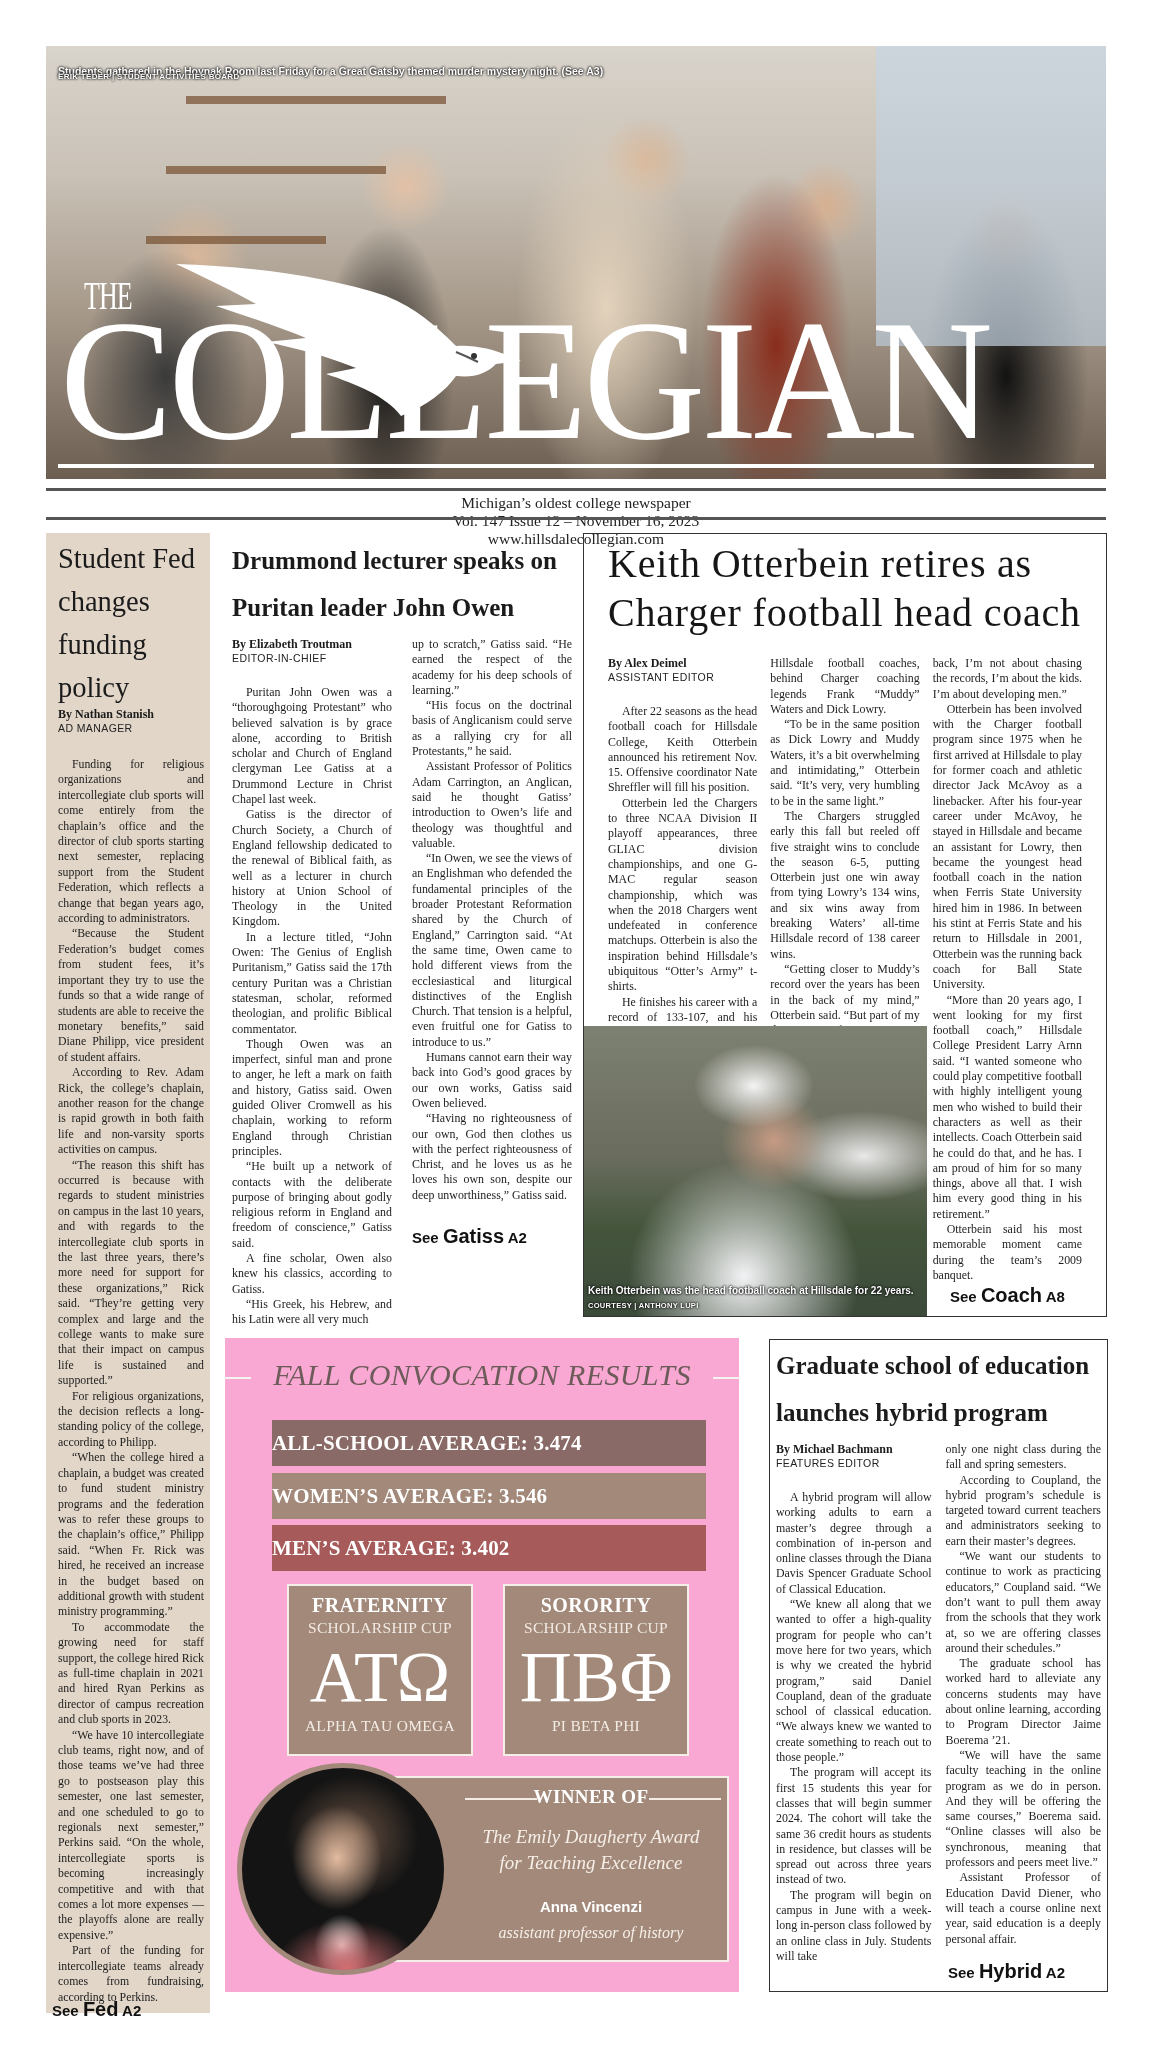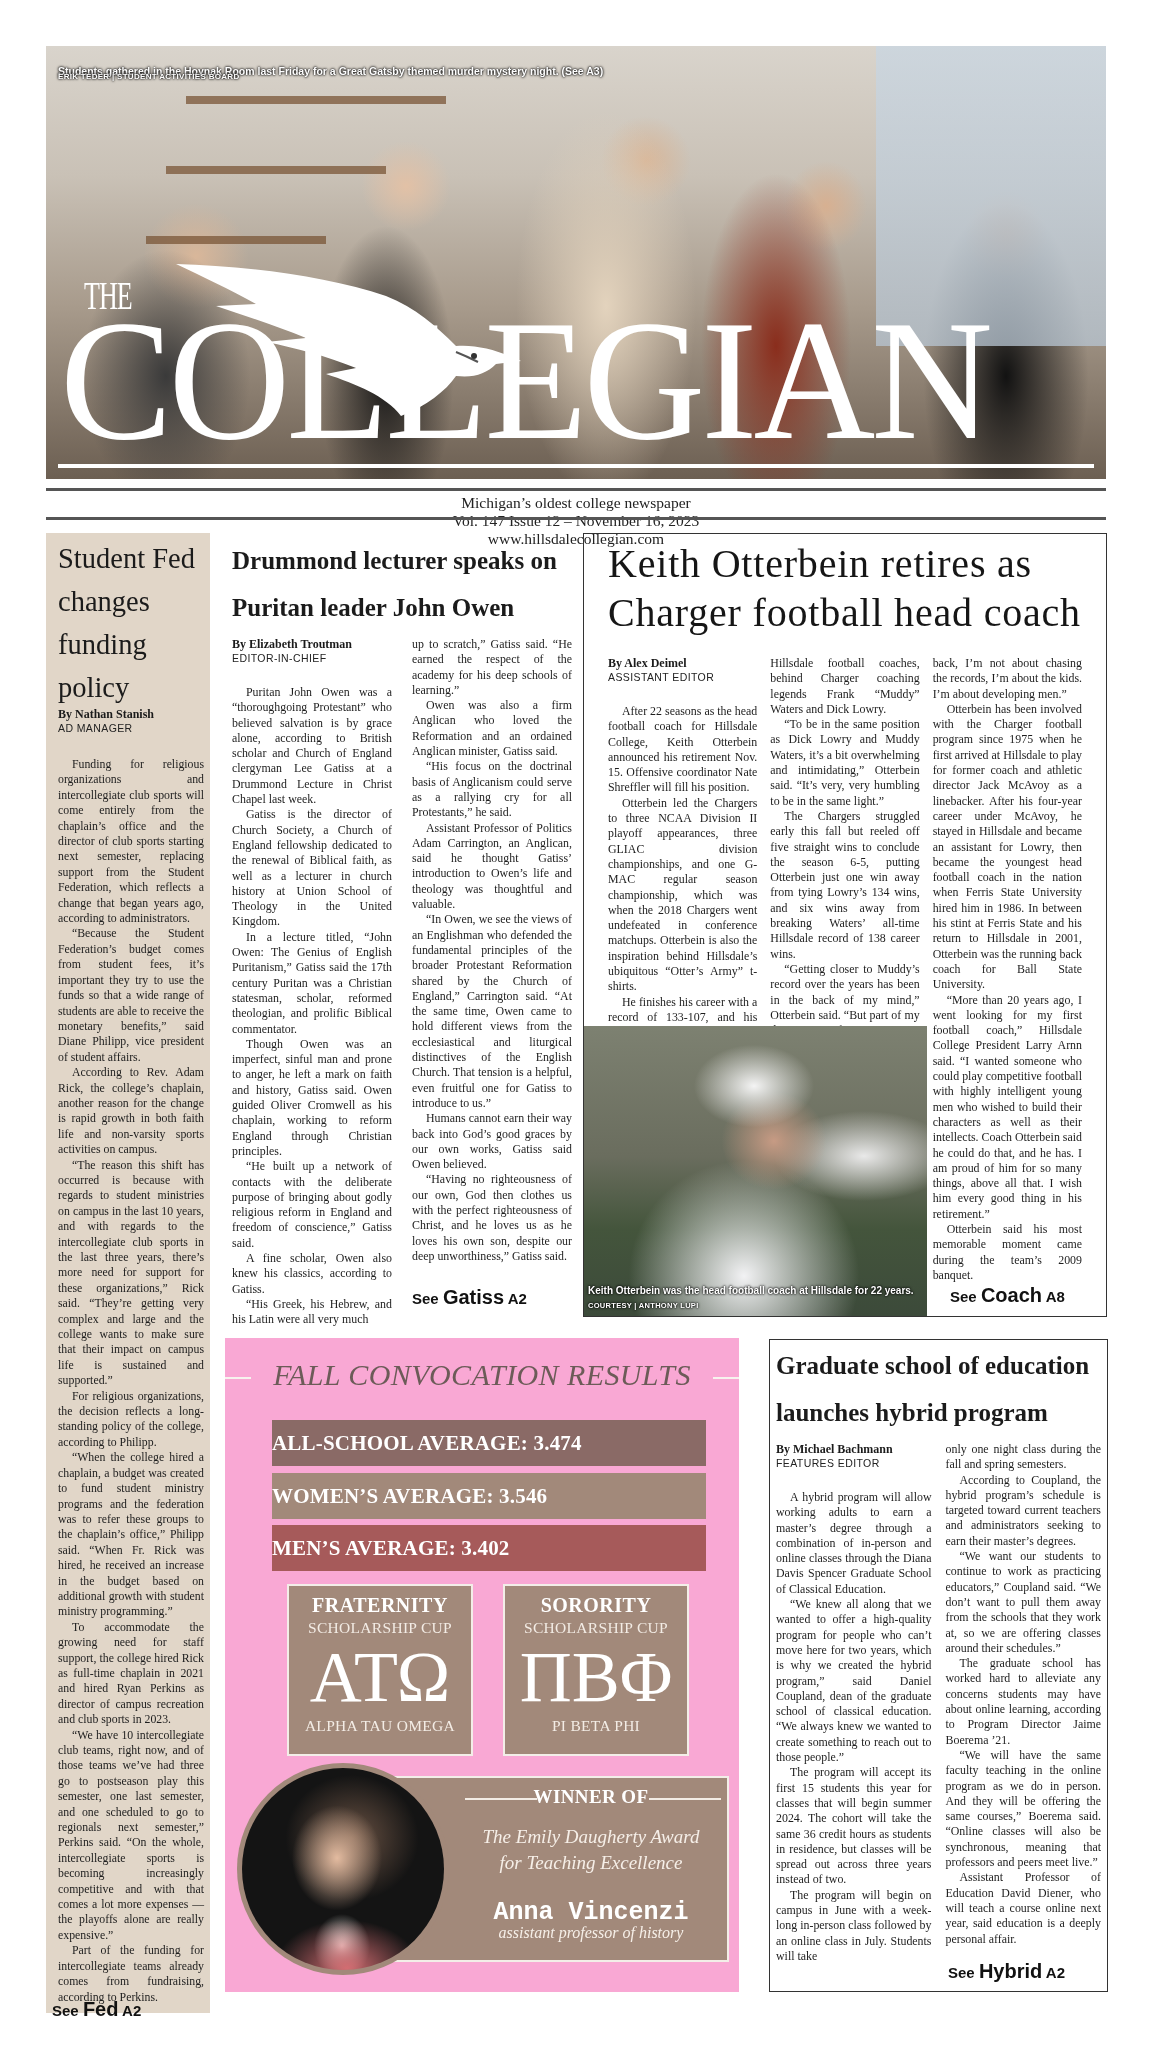--- a/index.html
+++ b/index.html
@@ -139,21 +139,21 @@
   .cup .k2 { font-family: "Liberation Serif", serif; font-size: 15.5px; margin-top: 2px; letter-spacing: .3px; color: #f3ece5; }
   .cup .letters { font-family: "Liberation Serif", serif; font-size: 72px; line-height: 80px; margin-top: 0; text-align: center; }
   .cup .org { font-family: "Liberation Serif", serif; font-size: 15.5px; margin-top: 0; color: #f3ece5; letter-spacing: .3px; }
   .award {
     position: absolute; left: 158px; top: 438px; width: 346px; height: 186px; background: #a2897a;
     border: 2px solid #f3eee8; color: #fff; text-align: center;
   }
   .award .winner { position: absolute; left: 0; top: 8px; width: 100%; padding-left: 70px; font-family: "Liberation Serif", serif; font-weight: 700; font-size: 19px; letter-spacing: .4px; }
   .award .wrule { position: absolute; top: 20px; height: 1.5px; background: #f3ece5; }
   .award .aname { position: absolute; left: 70px; right: 0; top: 46px; font-family: "Liberation Serif", serif; font-style: italic; font-size: 19px; line-height: 26px; color: #f6efe8; }
-  .award .pname { position: absolute; left: 70px; right: 0; top: 120px; font-family: Liberation Mono, monospace; font-weight: 700; font-size: 25px; }
+  .award .pname { position: absolute; left: 70px; right: 0; top: 120px; font-family: Liberation Sans, sans-serif; font-weight: 700; font-size: 15px; }
   .award .ptitle { position: absolute; left: 70px; right: 0; top: 146px; font-family: "Liberation Serif", serif; font-style: italic; font-size: 16px; color: #f6efe8; }
   .portrait {
     position: absolute; left: 12px; top: 425px; width: 212px; height: 212px; border-radius: 50%;
     background: #a2897a; padding: 5px;
   }
   .portrait .inner {
     width: 100%; height: 100%; border-radius: 50%; overflow: hidden; position: relative;
     background: radial-gradient(ellipse 60px 70px at 95px 90px, #e3bba0 0%, rgba(227,187,160,0) 75%),
                 radial-gradient(ellipse 95px 90px at 110px 70px, #6b5344 0%, rgba(107,83,68,0) 70%),
                 radial-gradient(ellipse 90px 60px at 105px 200px, #d36d72 0%, rgba(211,109,114,0) 80%),
@@ -236,21 +236,20 @@
         <p>In a lecture titled, “John Owen: The Genius of English Puritanism,” Gatiss said the 17th century Puritan was a Christian statesman, scholar, reformed theologian, and prolific Biblical commentator.</p>
         <p>Though Owen was an imperfect, sinful man and prone to anger, he left a mark on faith and history, Gatiss said. Owen guided Oliver Cromwell as his chaplain, working to reform England through Christian principles.</p>
         <p>“He built up a network of contacts with the deliberate purpose of bringing about godly religious reform in England and freedom of conscience,” Gatiss said.</p>
         <p>A fine scholar, Owen also knew his classics, according to Gatiss.</p>
         <p>“His Greek, his Hebrew, and his Latin were all very much</p>
       </div>
     </div>
     <div class="col col2">
       <div class="body-text">
         <div>up to scratch,” Gatiss said. “He earned the respect of the academy for his deep schools of learning.”</div>
-        <p>Owen was also a firm Anglican who loved the Reformation and an ordained Anglican minister, Gatiss said.</p>
         <p>“His focus on the doctrinal basis of Anglicanism could serve as a rallying cry for all Protestants,” he said.</p>
         <p>Assistant Professor of Politics Adam Carrington, an Anglican, said he thought Gatiss’ introduction to Owen’s life and theology was thoughtful and valuable.</p>
         <p>“In Owen, we see the views of an Englishman who defended the fundamental principles of the broader Protestant Reformation shared by the Church of England,” Carrington said. “At the same time, Owen came to hold different views from the ecclesiastical and liturgical distinctives of the English Church. That tension is a helpful, even fruitful one for Gatiss to introduce to us.”</p>
         <p>Humans cannot earn their way back into God’s good graces by our own works, Gatiss said Owen believed.</p>
         <p>“Having no righteousness of our own, God then clothes us with the perfect righteousness of Christ, and he loves us as he loves his own son, despite our deep unworthiness,” Gatiss said.</p>
       </div>
       <div class="jump">
         <span>See</span>
         <span class="kw">Gatiss</span>
         <span class="pg">A2</span>

